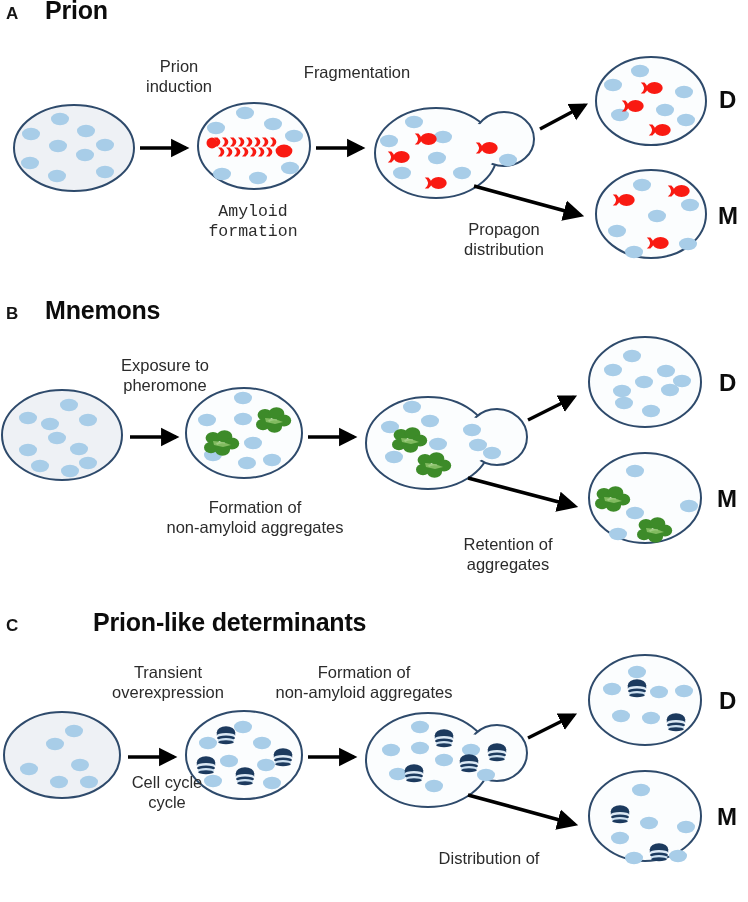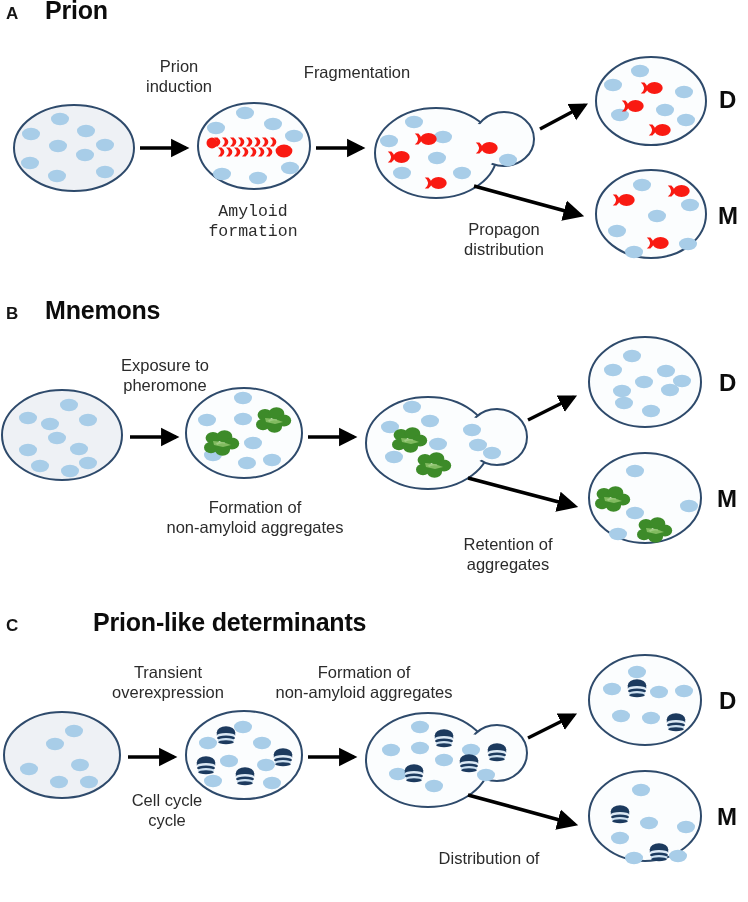--- a/index.html
+++ b/index.html
@@ -410,21 +410,21 @@
 
   <div class="panel" id="panel-c">
     <div class="panel-letter" style="left:6px; top:16px;">C</div>
     <div class="panel-title" style="left:45px; top:8px;margin-left:48px;">Prion-like determinants</div>
 
     <div class="step-label" style="left:108px; top:62px; width:120px;">
       <div>Transient</div>
       <div>overexpression</div>
     </div>
 
-    <div class="step-label" style="left:110px; top:190px; width:114px;">
+    <div class="step-label" style="left:110px; top:172px; width:114px;">
       <div>Cell cycle</div>
       <div>cycle</div>
     </div>
 
     <div class="step-label" style="left:258px; top:62px; width:212px;">
       <div>Formation of</div>
       <div>non-amyloid aggregates</div>
     </div>
 
     <div class="step-label" style="left:399px; top:248px; width:180px;">

